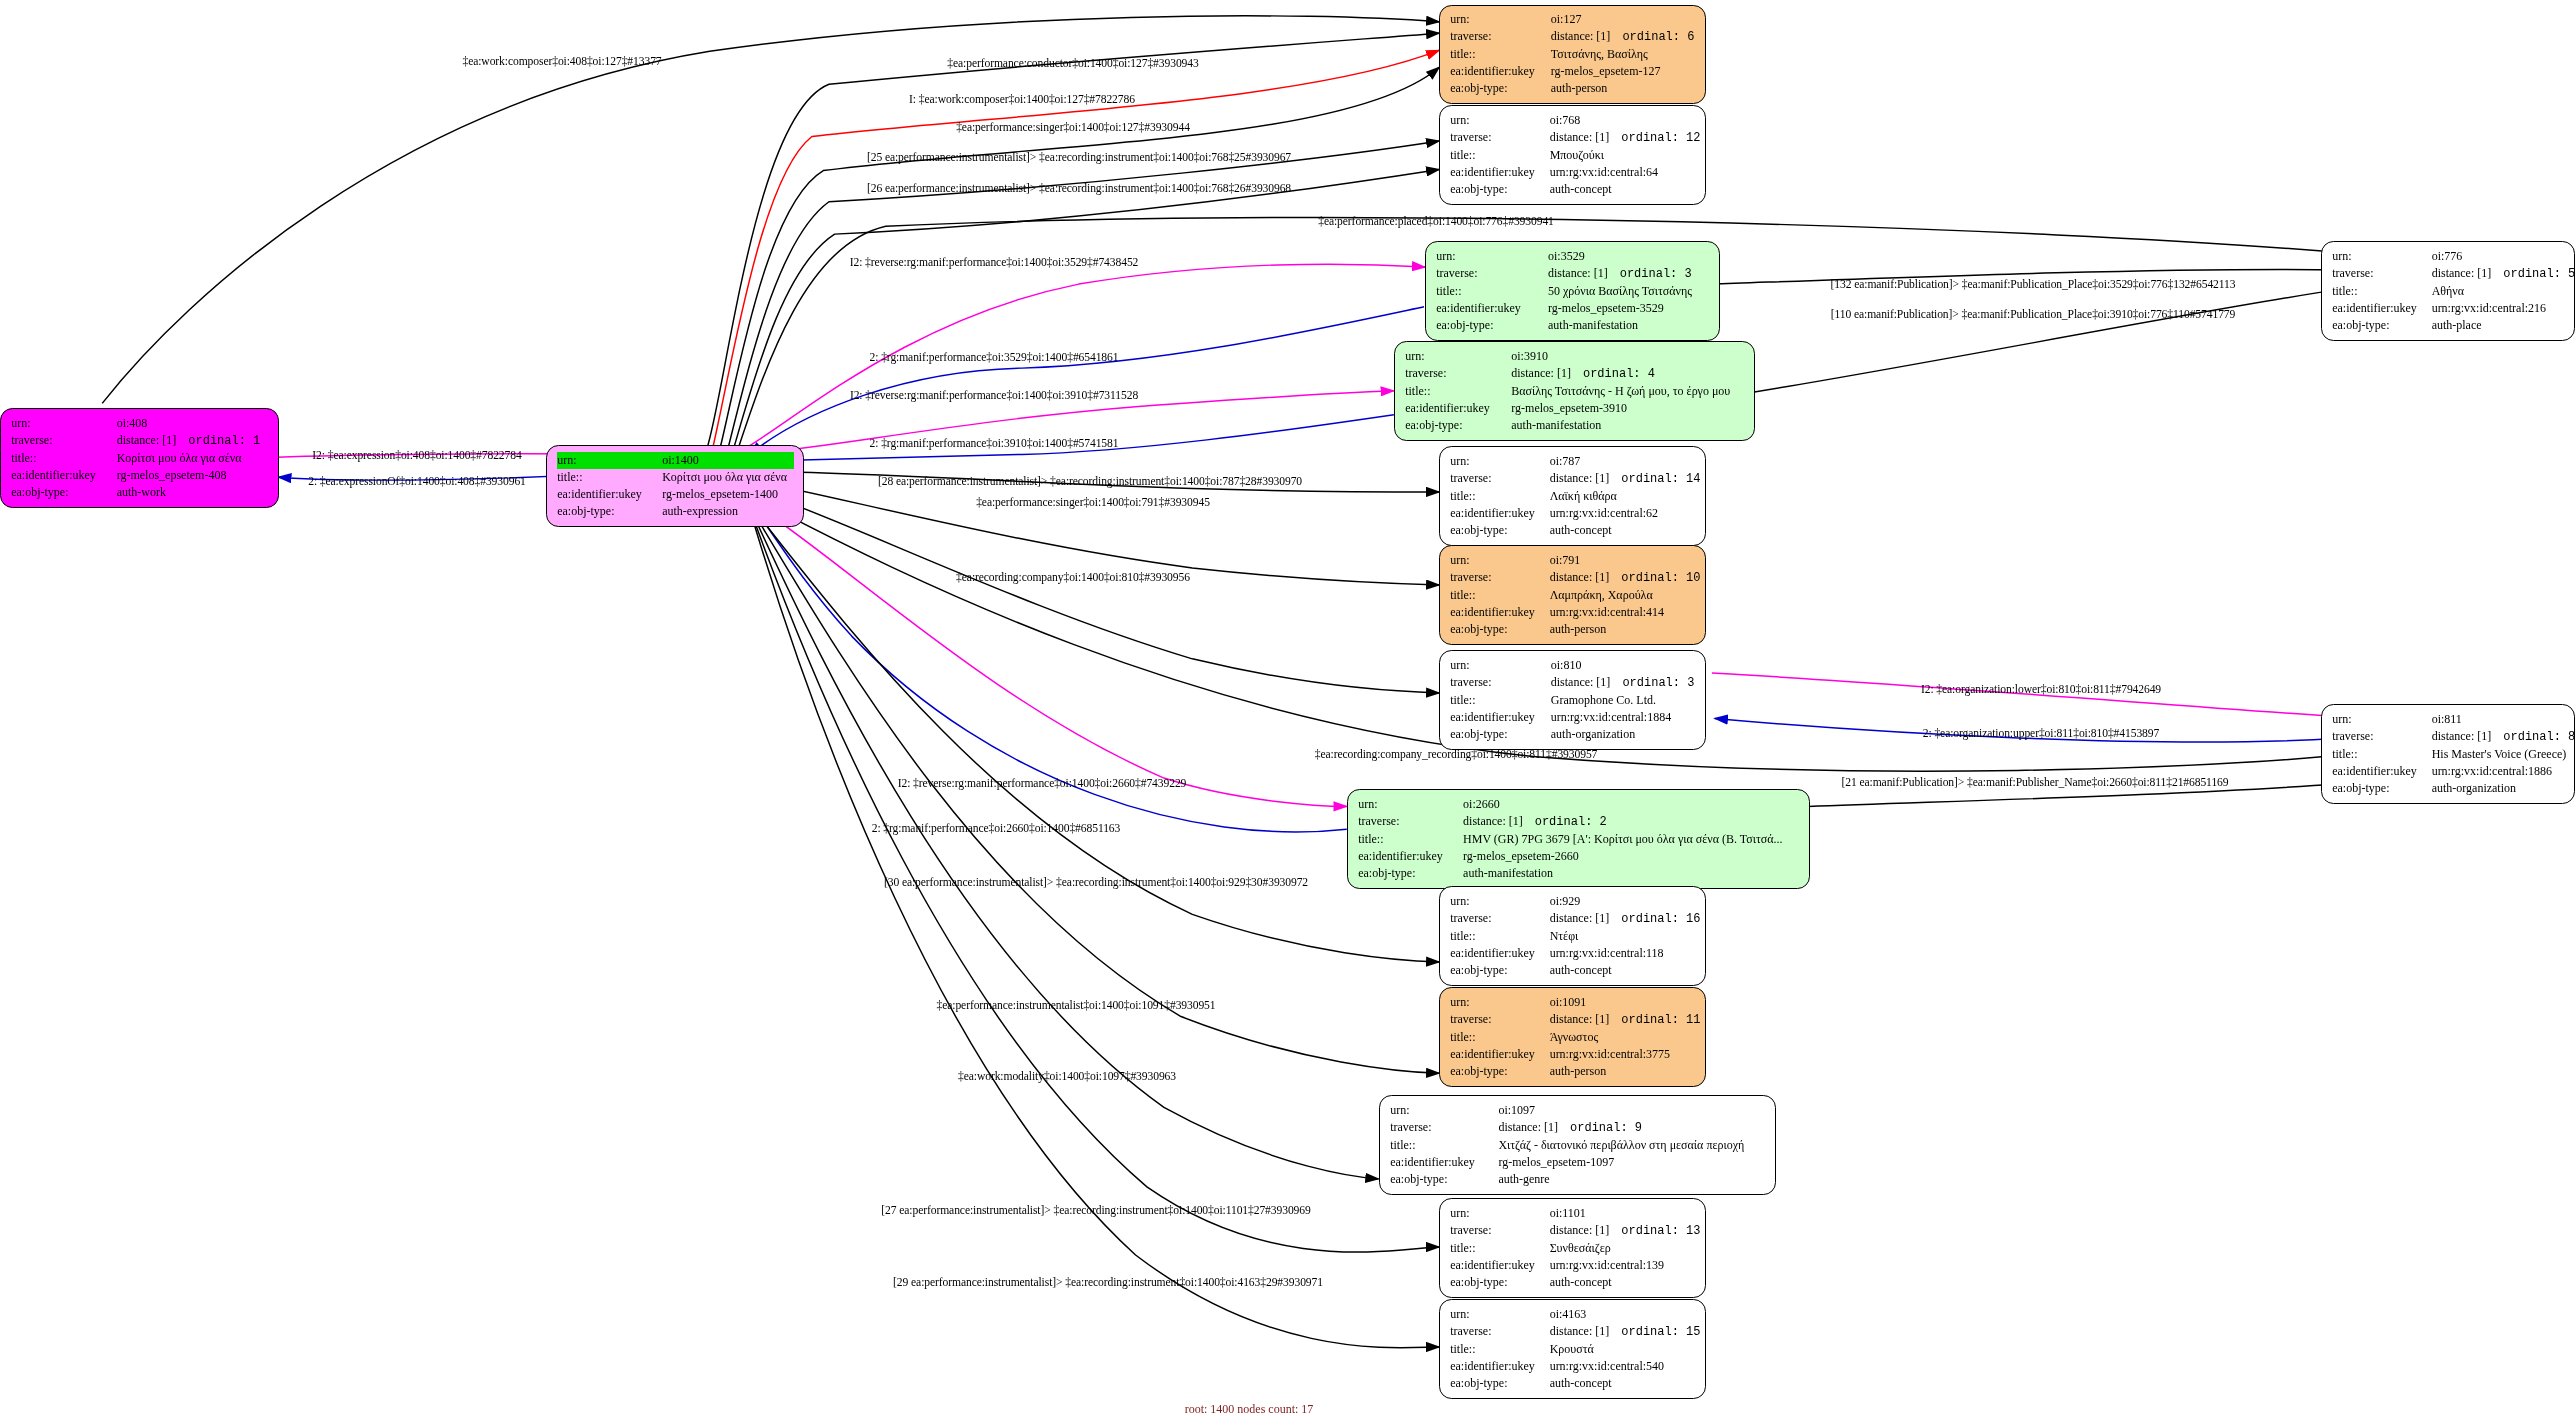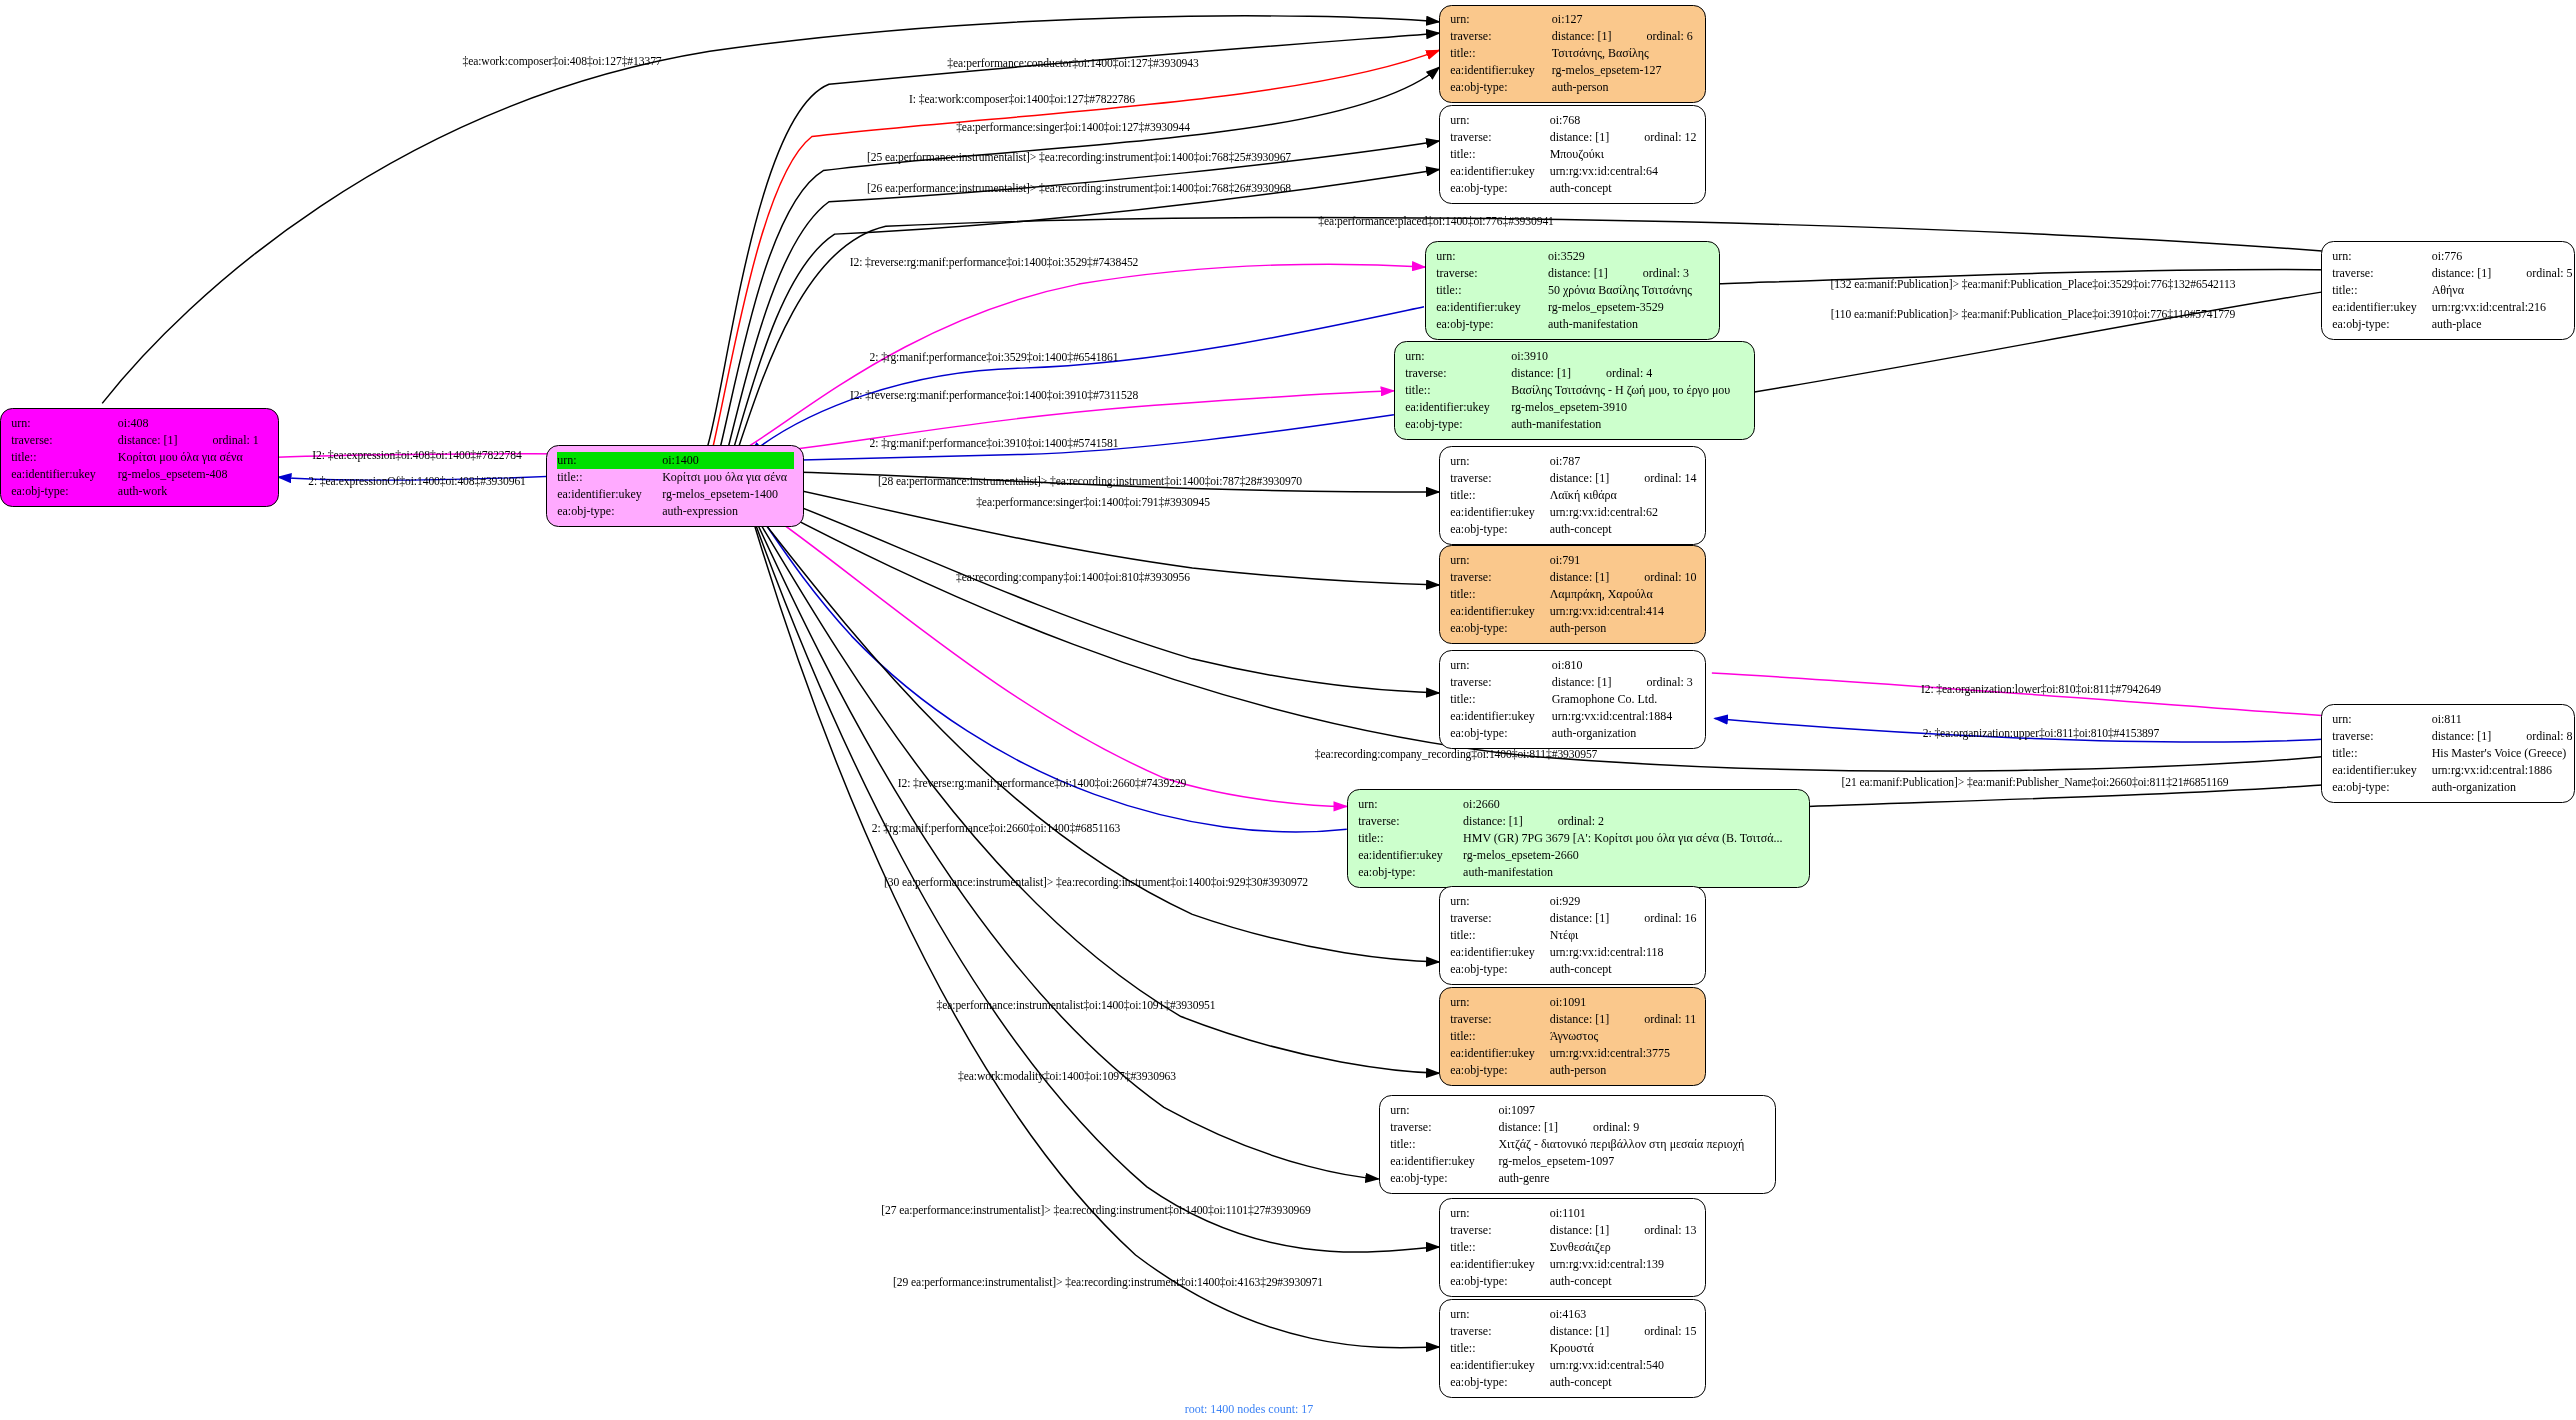--- a/index.html
+++ b/index.html
@@ -41,35 +41,35 @@
     line-height: 1.42;
     white-space: nowrap;
     padding: 0;
     vertical-align: top;
     color: #000000;
   }
   .node td.k { padding-right: 14.8px; }
   .node td.v { }
   .node tr.hl-row td { background: #00e000; }
   .trav-d { display: inline-block; }
-  .trav-o { display: inline-block; padding-left: 35px; }
+  .trav-o { display: inline-block; padding-left: 12px; font-family: Liberation Mono, monospace; }
 
   .elabel {
     position: absolute;
     font-size: 11.6px;
     color: #000000;
     white-space: nowrap;
     line-height: 1;
     letter-spacing: -0.1px;
   }
   .elabel.ctr { transform: translateX(-50%); }
   .footer {
     position: absolute;
     font-size: 12px;
-    color: #3b82f6;
+    color: #7f1d1d;
     white-space: nowrap;
     transform: translateX(-50%);
   }
 </style>
 </head>
 <body>
 
 <div id="canvas">
 
   <svg id="edges" viewBox="0 0 4537 2502" xmlns="http://www.w3.org/2000/svg">

